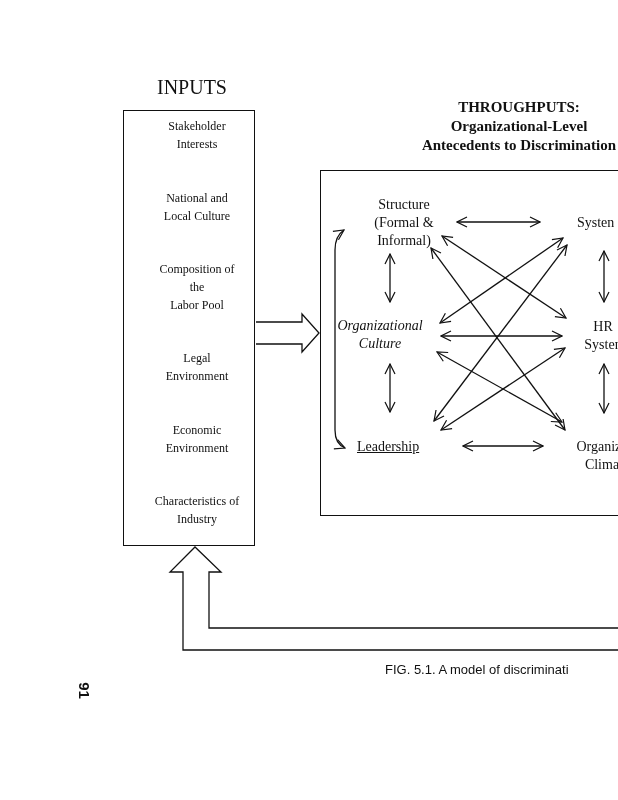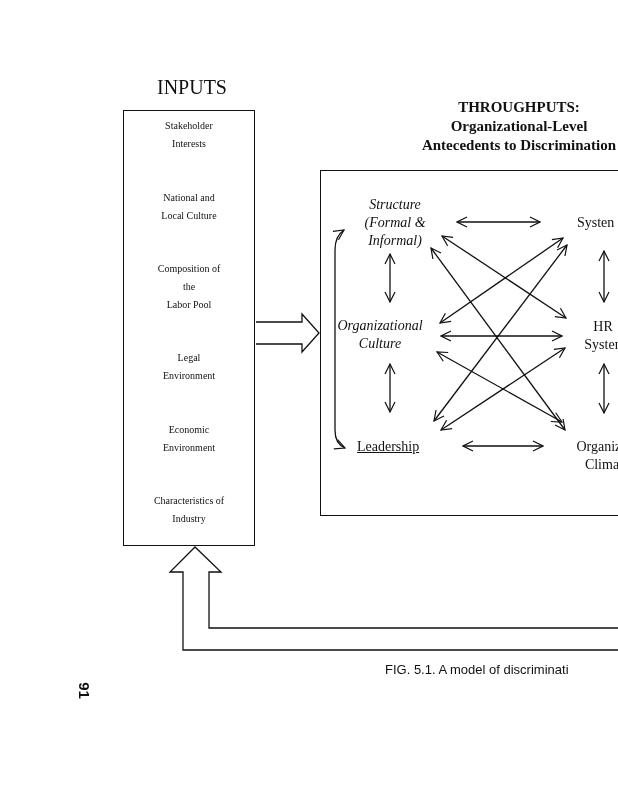--- a/index.html
+++ b/index.html
@@ -3,21 +3,21 @@
 <meta charset="utf-8">
 <style>
   html, body { margin: 0; padding: 0; background: #ffffff; }
   body { width: 618px; height: 800px; position: relative; overflow: hidden;
          font-family: "Liberation Serif", "DejaVu Serif", serif; color: #111; }
   .abs { position: absolute; }
   .title-inputs { left: 122px; top: 76px; width: 140px; text-align: center; font-size: 20px; }
   .title-through { left: 388px; top: 98px; width: 262px; text-align: center; font-size: 15px;
                    font-weight: bold; line-height: 19px; }
   .input-box { left: 123px; top: 110px; width: 132px; height: 436px; border: 1.5px solid #111; box-sizing: border-box; }
-  .input-item { position: absolute; left: 0; width: 100%; text-align: center; font-size: 10px; line-height: 18px; }
+  .input-item { position: absolute; left: 8px; width: 100%; text-align: center; font-size: 12px; line-height: 18px; }
   .through-box { left: 320px; top: 170px; width: 320px; height: 346px; border: 1.5px solid #111; box-sizing: border-box; }
   .node { font-size: 14px; line-height: 18px; text-align: center; white-space: nowrap; }
   .caption { left: 385px; top: 662px; font-size: 14px; white-space: nowrap;
              font-family: Liberation Sans, sans-serif; font-size: 13px; }
   .pagenum { left: 76px; top: 682px; font-size: 15px; font-weight: bold; transform: rotate(90deg);
              transform-origin: center; font-family: "Liberation Sans", sans-serif; }
   svg { position: absolute; left: 0; top: 0; }
 </style>
 </head>
 <body>
@@ -52,21 +52,21 @@
     <div>Environment</div>
   </div>
   <div class="input-item" style="top:381px">
     <div>Characteristics of</div>
     <div>Industry</div>
   </div>
 </div>
 
 <div class="abs through-box"></div>
 
-<div class="abs node" style="left:355px; top:196px; width:80px;font-style:italic;">
+<div class="abs node" style="left:364px; top:196px; width:80px;">
   <div>Structure</div>
   <div>(Formal &amp;</div>
   <div>Informal)</div>
 </div>
 <div class="abs node" style="left:577px; top:214px;">
   <div>Systen</div>
 </div>
 <div class="abs node" style="left:332px; top:317px; width:96px;font-style:italic;">
   <div>Organizational</div>
   <div>Culture</div>

